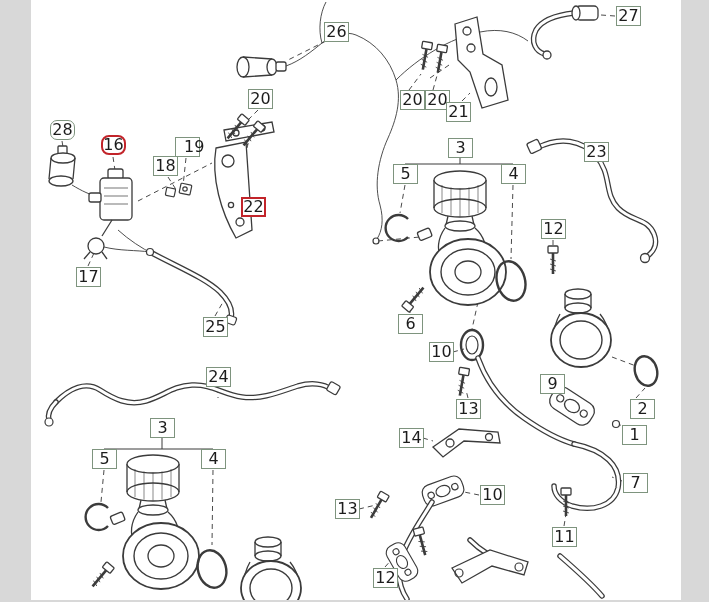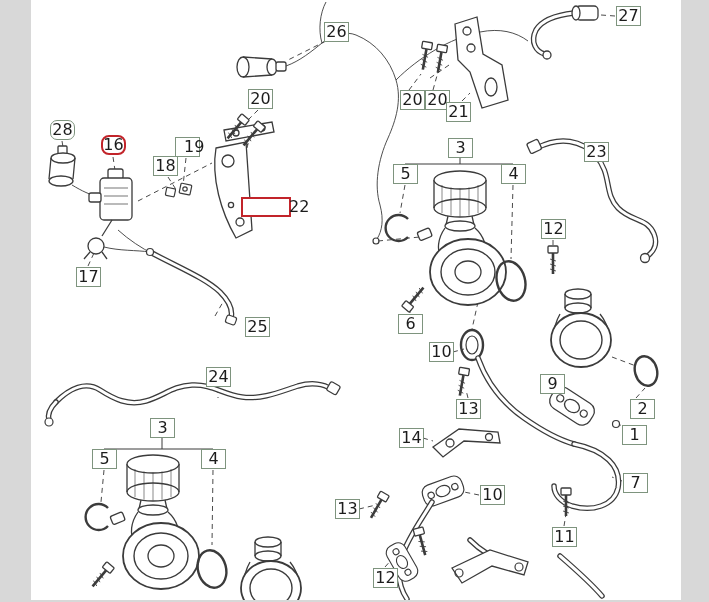--- a/index.html
+++ b/index.html
@@ -244,23 +244,23 @@
     <use href="#bolt" transform="translate(108,568) rotate(40)"></use>
   </svg>
 
   <div id="callout-layer">
       <div class="callout" style="left: 50px; top: 120px; border-radius: 7px;">28</div>
       <div class="callout hl" style="left: 101px; top: 135px; border-radius: 8px;">16</div>
       <div class="callout" style="left: 175px; top: 137px; padding-left: 8px;">19</div>
       <div class="callout" style="left: 153px; top: 156px;">18</div>
       <div class="callout" style="left: 324px; top: 22px;">26</div>
       <div class="callout" style="left: 248px; top: 89px;">20</div>
-      <div class="callout hl" style="left: 241px; top: 197px; padding-left: 46px;">22</div>
+      <div class="callout hl" style="left: 241px; top: 197px;">22</div>
       <div class="callout" style="left: 76px; top: 267px;">17</div>
-      <div class="callout" style="left: 203px; top: 317px; margin-left: 42px;">25</div>
+      <div class="callout" style="left: 203px; top: 317px;">25</div>
       <div class="callout" style="left: 206px; top: 367px;">24</div>
       <div class="callout" style="left: 616px; top: 6px;">27</div>
       <div class="callout" style="left: 400px; top: 90px;">20</div>
       <div class="callout" style="left: 425px; top: 90px;">20</div>
       <div class="callout" style="left: 446px; top: 102px;">21</div>
       <div class="callout" style="left: 584px; top: 142px;">23</div>
       <div class="callout" style="left: 448px; top: 138px;">3</div>
       <div class="callout" style="left: 393px; top: 164px;">5</div>
       <div class="callout" style="left: 501px; top: 164px;">4</div>
       <div class="callout" style="left: 541px; top: 219px;">12</div>

